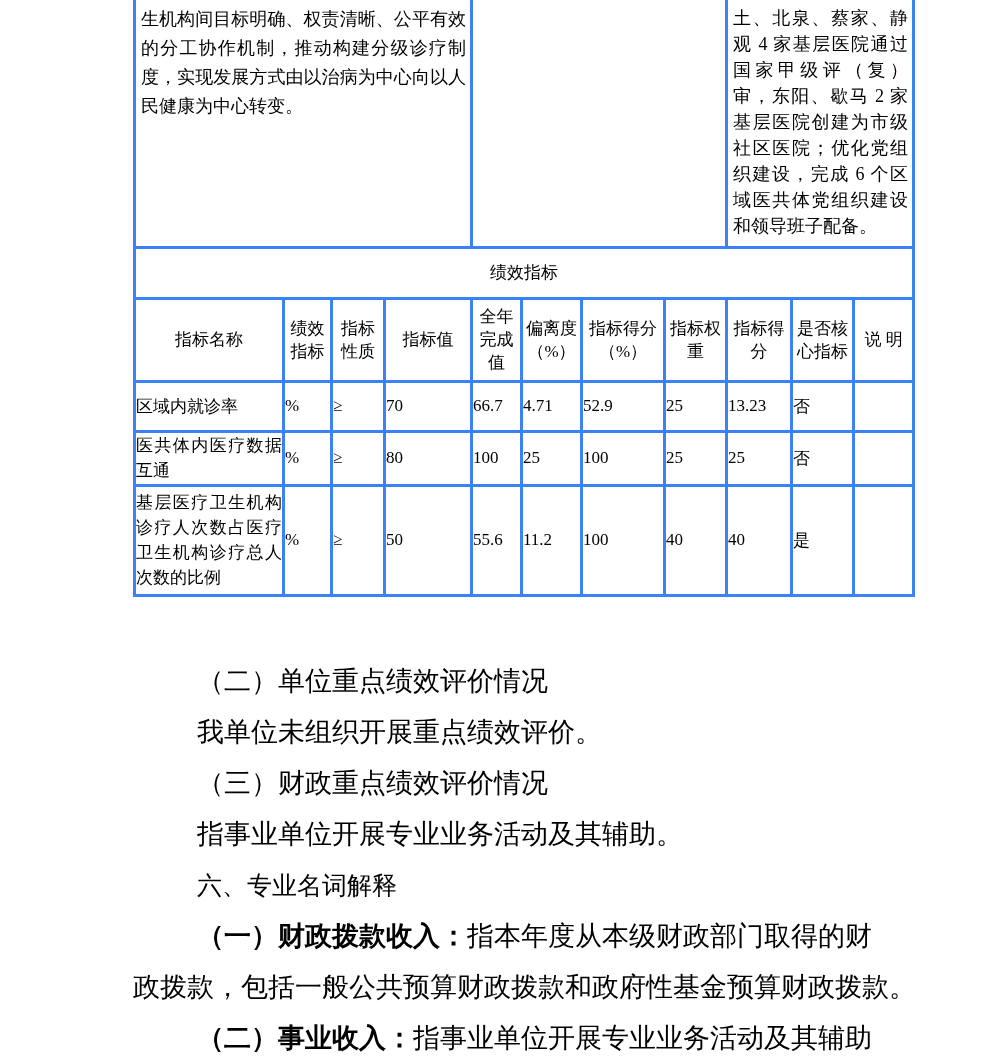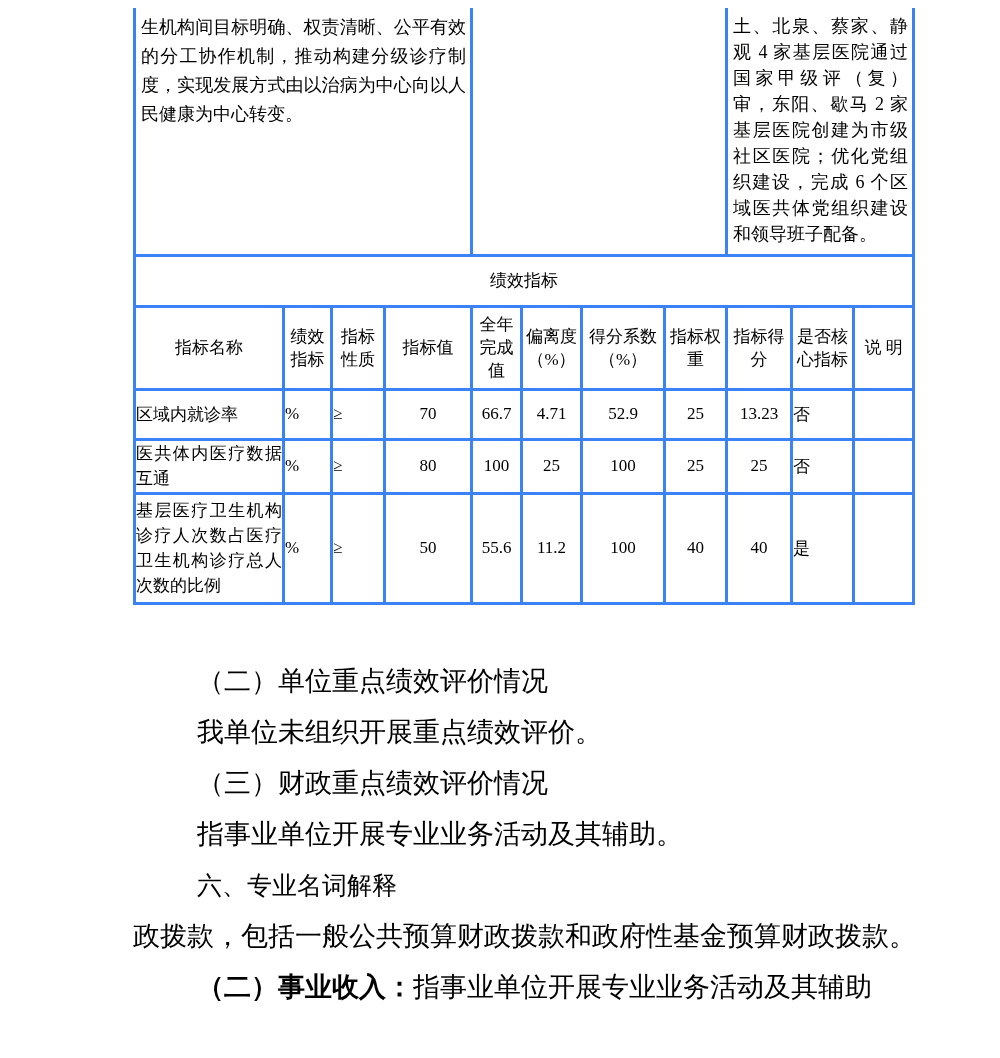--- a/index.html
+++ b/index.html
@@ -8,21 +8,21 @@
     width: 1000px; height: 1058px;
     background: #ffffff;
     color: #000;
     font-family: "Liberation Serif", "DejaVu Serif", serif;
     position: relative;
     overflow: hidden;
   }
 
   
   table.perf {
-    position: absolute; left: 133px; top: 8px;
+    position: absolute; left: 133px; top: 0;
     width: 779px;
     border-collapse: collapse;
     table-layout: fixed;
     font-size: 17px;
   }
   table.perf td {
     border: 3px solid #3b82f6;
     padding: 0;
     vertical-align: middle;
     overflow: hidden;
@@ -45,21 +45,21 @@
     font-size: 17px;
     line-height: 23px;
     padding: 2px 1px;
   }
   tr.data-row td { font-size: 17px; }
   td.name-cell {
     text-align: justify;
     line-height: 25px;
     padding: 2px 2px 2px 4px;
   }
-  td.num-cell { text-align: center; padding-right: 3px; }
+  td.num-cell { text-align: left; padding-right: 3px; }
   td.txt-cell { text-align: left;  padding-left: 3px; }
 
   
   .text-block {
     position: absolute; left: 133px; top: 656px;
     width: 800px;
     font-size: 27px;
   }
   .tline { display: block; height: 51px; line-height: 51px; white-space: nowrap; }
   .indent { padding-left: 64px; }
@@ -99,21 +99,21 @@
     <td colspan="11">绩效指标</td>
   </tr>
 
   <tr class="header-row" style="height:83px">
     <td>指标名称</td>
     <td>绩效指标</td>
     <td>指标性质</td>
     <td>指标值</td>
     <td>全年完成值</td>
     <td>偏离度（%）</td>
-    <td>得分系数（%）</td>
+    <td>指标得分（%）</td>
     <td>指标权重</td>
     <td>指标得分</td>
     <td>是否核心指标</td>
     <td>说 明</td>
   </tr>
 
   <tr class="data-row" style="height:50px">
     <td class="name-cell">区域内就诊率</td>
     <td class="txt-cell">%</td>
     <td class="txt-cell">≥</td>
@@ -156,17 +156,20 @@
   </tr>
 </tbody>
   </table>
 
 <div class="text-block">
   <div class="tline indent">（二）单位重点绩效评价情况</div>
   <div class="tline indent">我单位未组织开展重点绩效评价。</div>
   <div class="tline indent">（三）财政重点绩效评价情况</div>
   <div class="tline indent">指事业单位开展专业业务活动及其辅助。</div>
   <div class="tline indent hei">六、专业名词解释</div>
+  <div class="tline indent">
+    <span class="bold">（一）财政拨款收入：</span><span>指本年度从本级财政部门取得的财</span>
+  </div>
   <div class="tline">政拨款，包括一般公共预算财政拨款和政府性基金预算财政拨款。</div>
   <div class="tline indent">
     <span class="bold">（二）事业收入：</span><span>指事业单位开展专业业务活动及其辅助</span>
   </div>
 </div>
 
 </body></html>

